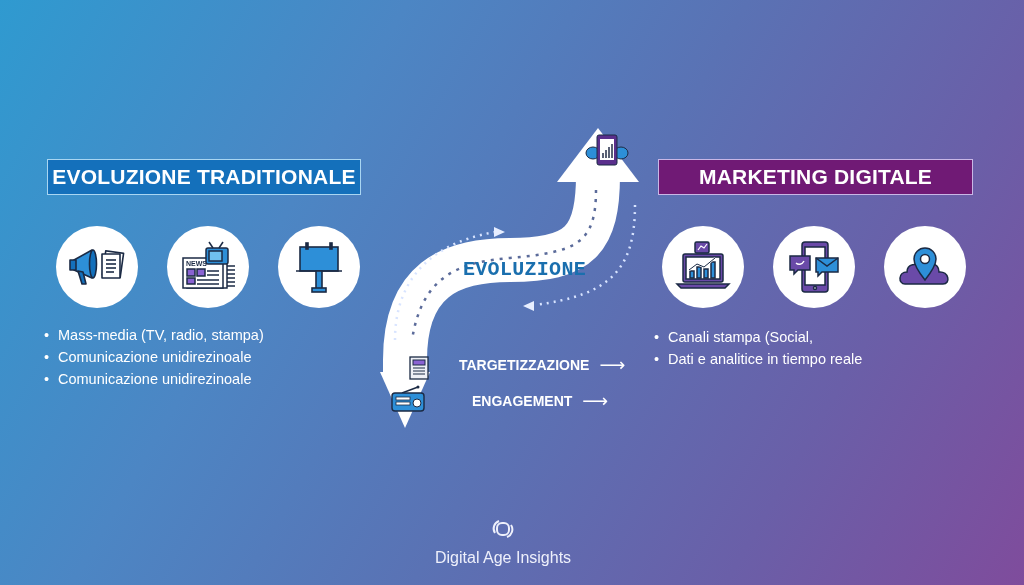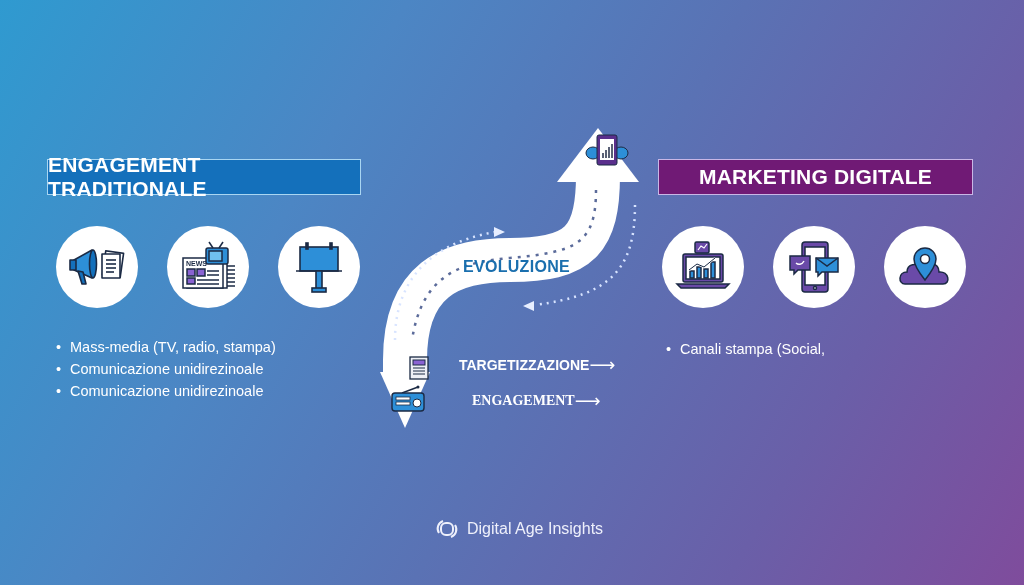--- a/index.html
+++ b/index.html
@@ -13,32 +13,32 @@
     position:absolute; height:36px; display:flex; align-items:center; justify-content:center;
     color:#fff; font-weight:bold; font-size:21px; letter-spacing:0.2px;
     box-sizing:border-box;
   }
   .title-trad { left:47px; top:159px; width:314px; background:#1470bb; border:1.5px solid #a9d6f2; }
   .title-dig  { left:658px; top:159px; width:315px; background:#701a75; border:1.5px solid #c9b7e6; }
   .circle {
     position:absolute; width:82px; height:82px; border-radius:50%; background:#fff;
     display:flex; align-items:center; justify-content:center;
   }
-  .bullets { position:absolute; color:#fff; font-size:14.5px; line-height:22px; margin:16px; padding:0; list-style:none; }
+  .bullets { position:absolute; color:#fff; font-size:14.5px; line-height:22px; margin:4px; padding:0; list-style:none; }
   .bullets li { position:relative; padding-left:16px; }
   .bullets li::before { content:"•"; position:absolute; left:2px; top:0; }
   .bullets li.cont::before { content:""; }
-  .label-side { position:absolute; color:#fff; font-weight:bold; font-size:14px; display:flex; align-items:center; }
-  .footer { position:absolute; left:435px; top:517px; display:flex; align-items:center; gap:8px; color:#eef0fb; font-size:16px; }
+  .label-side { position:absolute; color:#fff; font-weight:bold; font-size:14px; display:flex; align-items:center; gap:10px; }
+  .footer { position:absolute; left:435px; top:517px; display:flex; align-items:center; gap:8px; color:#eef0fb; font-size:16px;flex-direction:column; }
 </style>
 </head>
 <body>
 
 <div class="title-box title-trad">
-  <span>ENGAGEMENT TRADITIONALE</span>
+  <span>EVOLUZIONE TRADITIONALE</span>
 </div>
 
 <div class="circle" style="left:56px;top:226px;">
   <svg width="62" height="50" viewBox="0 0 62 50">
     <g stroke="#1b2a44" stroke-width="1.6" stroke-linejoin="round">
       <rect x="38" y="10" width="18" height="24" fill="#fff" transform="rotate(8 47 22)"></rect>
       <rect x="36" y="12" width="18" height="24" fill="#fff"></rect>
       <line x1="40" y1="18" x2="50" y2="18"></line>
         <line x1="40" y1="22" x2="50" y2="22"></line>
       <line x1="40" y1="26" x2="50" y2="26"></line>
@@ -107,21 +107,21 @@
 
   <path d="M236 80 C236 135 215 142 150 148 C100 152 62 165 52 230" fill="none" stroke="#5b6b9a" stroke-width="2.5" stroke-dasharray="3 6"></path>
 
   <path d="M35 230 C35 180 60 135 135 122" fill="none" stroke="#d8e4ff" stroke-width="2.5" stroke-dasharray="2 5"></path>
   <polygon points="145,122 134,117 134,127" fill="#e7eeff"></polygon>
   <path d="M275 95 C275 160 250 185 175 195" fill="none" stroke="#d8e4ff" stroke-width="2.5" stroke-dasharray="2 5"></path>
   <polygon points="163,196 174,191 174,201" fill="#e7eeff"></polygon>
 
 </svg>
 
-<div class="abs" style="left:463px;top:258px;color:#1a6fae;font-weight:bold;font-size:16px;letter-spacing:0.3px;">EVOLUZIONE</div>
+<div class="abs" style="left:463px;top:258px;color:#1a6fae;font-weight:bold;font-size:20px;letter-spacing:0.3px;font-family:Liberation Mono, monospace;">EVOLUZIONE</div>
 
 <svg class="abs" style="left:585px;top:133px;" width="44" height="34" viewBox="0 0 44 34">
   <ellipse cx="8" cy="20" rx="7" ry="6" fill="#2d8fd8" stroke="#1b2a44" stroke-width="1"></ellipse>
   <ellipse cx="36" cy="20" rx="7" ry="6" fill="#2d8fd8" stroke="#1b2a44" stroke-width="1"></ellipse>
   <rect x="12" y="2" width="20" height="30" rx="2" fill="#5a2f8c" stroke="#1b2a44" stroke-width="1"></rect>
   <rect x="15" y="6" width="14" height="21" fill="#fff"></rect>
   <rect x="17" y="20" width="2" height="5" fill="#5a6176"></rect>
   <rect x="20" y="17" width="2" height="8" fill="#5a6176"></rect>
   <rect x="23" y="14" width="2" height="11" fill="#5a6176"></rect>
   <rect x="26" y="11" width="2" height="14" fill="#5a6176"></rect>
@@ -140,21 +140,21 @@
   <rect x="2" y="8" width="32" height="18" rx="3" fill="#2d8fd8" stroke="#1b2a44" stroke-width="1.4"></rect>
   <rect x="6" y="12" width="14" height="3" fill="#fff" stroke="#1b2a44" stroke-width="0.8"></rect>
   <rect x="6" y="17" width="14" height="3" fill="#fff" stroke="#1b2a44" stroke-width="0.8"></rect>
   <circle cx="27" cy="18" r="4" fill="#fff" stroke="#1b2a44" stroke-width="1"></circle>
 </svg>
 
 <div class="label-side" style="left:459px;top:354px;">
   <span>TARGETIZZAZIONE</span>
   <span style="font-weight:normal;font-size:18px;">⟶</span>
 </div>
-<div class="label-side" style="left:472px;top:390px;font-family:Liberation Serif, serif;">
+<div class="label-side" style="left:472px;top:390px;">
   <span>ENGAGEMENT</span>
   <span style="font-weight:normal;font-size:18px;">⟶</span>
 </div>
 
 <div class="title-box title-dig">
   <span>MARKETING DIGITALE</span>
 </div>
 
 <div class="circle" style="left:662px;top:226px;">
   <svg width="60" height="54" viewBox="0 0 60 54">
@@ -193,20 +193,21 @@
     <g stroke="#1b2a44" stroke-width="1.5">
       <path d="M10 42 C3 42 3 30 12 30 C12 22 22 20 26 26 C30 18 44 20 44 30 C54 29 56 42 48 42 Z" fill="#6a4aa8"></path>
       <path d="M30 38 C22 28 19 22 19 17 A11 11 0 0 1 41 17 C41 22 38 28 30 38 Z" fill="#2d8fd8"></path>
       <circle cx="30" cy="17" r="4.5" fill="#fff"></circle>
     </g>
   </svg>
 </div>
 
 <ul class="bullets" style="left:648px;top:322px;">
   <li>Canali stampa (Social,</li>
+  <li>Dati e analitice in tiempo reale</li>
 </ul>
 
 <div class="footer">
   <svg width="24" height="24" viewBox="0 0 24 24">
     <g fill="none" stroke="#eef0fb" stroke-width="2">
       <path d="M8 4 A8 8 0 0 0 4 16"></path>
       <path d="M16 20 A8 8 0 0 0 20 8"></path>
       <rect x="6" y="6" width="12" height="12" rx="5"></rect>
     </g>
   </svg>

